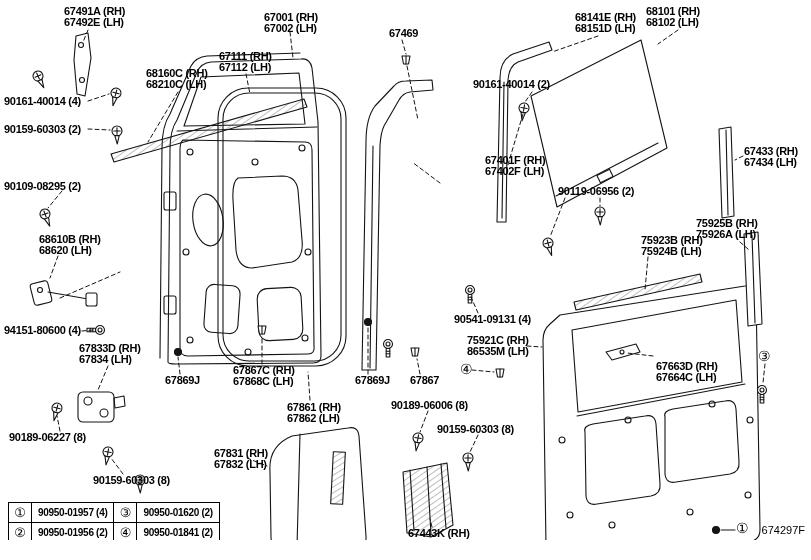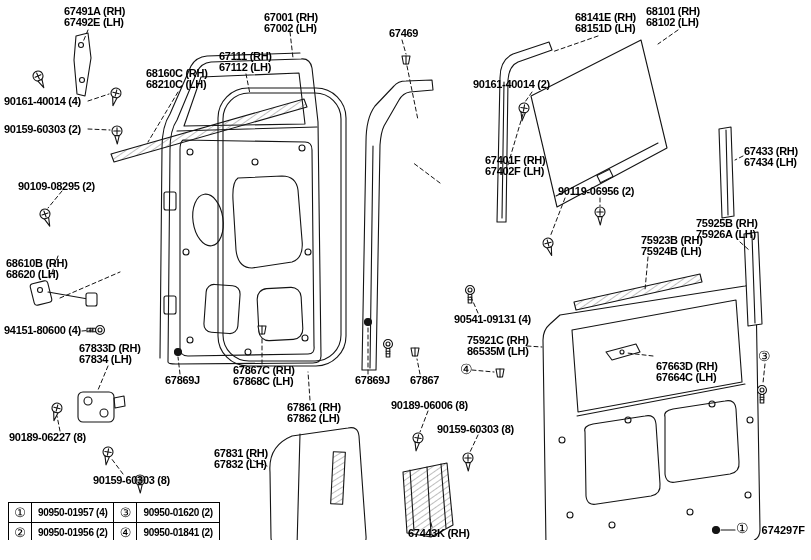--- a/index.html
+++ b/index.html
@@ -6,21 +6,21 @@
   .stage{position:relative;width:811px;height:540px;background:#fff;
          font-family:"Liberation Sans",sans-serif;overflow:hidden;color:#000;}
   .stage svg{position:absolute;left:0;top:0;}
   .plabel{position:absolute;font-weight:700;font-size:11px;line-height:10.5px;
           letter-spacing:-0.3px;white-space:pre;color:#000;z-index:3;}
   .plabel.ref{font-size:14px;line-height:14px;font-weight:400;letter-spacing:0;}
   .legend{position:absolute;left:8px;top:502px;border-collapse:collapse;z-index:4;background:#fff;}
   .legend td{border:1.6px solid #000;font-weight:700;font-size:10px;letter-spacing:-0.3px;
              padding:3px 6px;color:#000;background:#fff;}
   .legend td.num{width:16px;text-align:center;font-size:13px;font-weight:400;padding:2px 3px;}
-  .diagram-code{position:absolute;right:6px;bottom:4px;font-weight:700;font-size:11px;z-index:4;}
+  .diagram-code{position:absolute;right:6px;bottom:4px;font-weight:400;font-size:11px;z-index:4;}
 </style>
 </head>
 <body>
 
 <div class="stage">
 
   <svg width="811" height="560" viewBox="0 0 811 560">
     <defs>
       <pattern id="hatch" patternUnits="userSpaceOnUse" width="5" height="5" patternTransform="rotate(55)">
         <line x1="0" y1="0" x2="0" y2="5" stroke="#444" stroke-width="0.7"></line>
@@ -250,22 +250,22 @@
       <div class="plabel" style="left: 146px; top: 68px;">68160C (RH)
 68210C (LH)</div>
       <div class="plabel" style="left: 219px; top: 51px;">67111 (RH)
 67112 (LH)</div>
       <div class="plabel" style="left: 473px; top: 79px;">90161-40014 (2)</div>
       <div class="plabel" style="left: 441px; top: 155px; margin-left: 44px;">67401F (RH)
 67402F (LH)</div>
       <div class="plabel" style="left: 558px; top: 186px;">90119-06956 (2)</div>
       <div class="plabel" style="left: 744px; top: 146px;">67433 (RH)
 67434 (LH)</div>
-      <div class="plabel" style="left: 18px; top: 181px;">90109-08295 (2)</div>
-      <div class="plabel" style="left: 6px; top: 234px; margin-top: 24px;">68610B (RH)
+      <div class="plabel" style="left: 4px; top: 181px;">90109-08295 (2)</div>
+      <div class="plabel" style="left: 39px; top: 234px;">68610B (RH)
 68620 (LH)</div>
       <div class="plabel" style="left: 696px; top: 218px;">75925B (RH)
 75926A (LH)</div>
       <div class="plabel" style="left: 641px; top: 235px;">75923B (RH)
 75924B (LH)</div>
       <div class="plabel" style="left: 4px; top: 325px;">94151-80600 (4)</div>
       <div class="plabel" style="left: 438px; top: 314px; padding-left: 16px;">90541-09131 (4)</div>
       <div class="plabel" style="left: 467px; top: 335px;">75921C (RH)
 86535M (LH)</div>
       <div class="plabel" style="left: 656px; top: 333px; margin-top: 28px;">67663D (RH)

